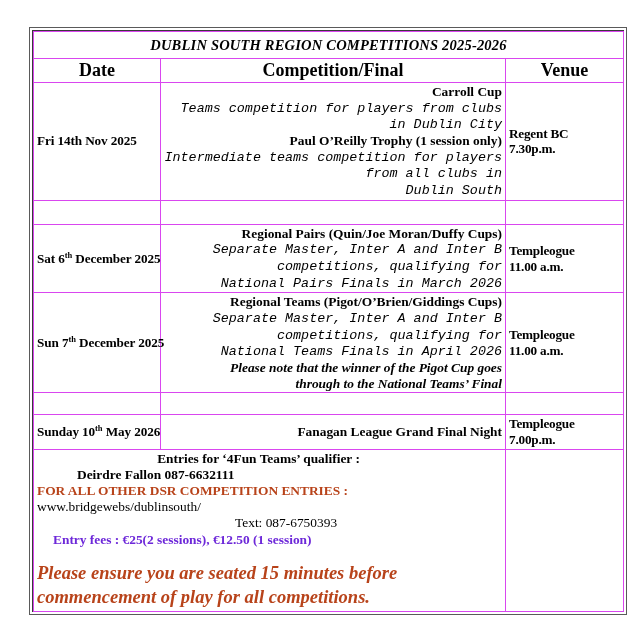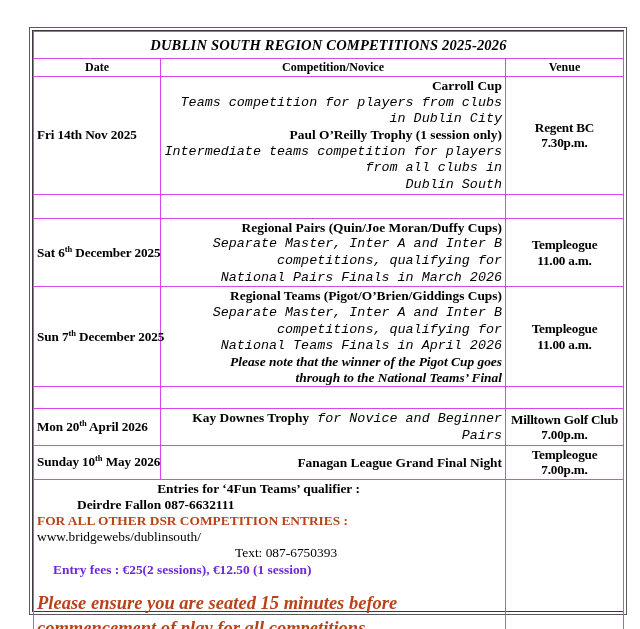--- a/index.html
+++ b/index.html
@@ -71,21 +71,21 @@
     font-size: 14.5px;
     letter-spacing: 0.2px;
     height: 27px;
     padding: 2px 4px;
   }
 
   
   .hdr {
     text-align: center;
     font-weight: bold;
-    font-size: 12px;
+    font-size: 18px;
     height: 18px;
     padding: 1px 3px;
   }
 
   
   .date-cell {
     font-weight: bold;
     font-size: 13.2px;
     text-align: left;
     white-space: nowrap;
@@ -93,21 +93,21 @@
     letter-spacing: -0.1px;
   }
   .date-cell sup {
     font-size: 8.5px;
     vertical-align: 5px;
     line-height: 0;
   }
   .venue-cell {
     font-weight: bold;
     font-size: 13.2px;
-    text-align: center;
+    text-align: left;
     line-height: 1.18;
     padding-left: 3px;
     white-space: nowrap;
     letter-spacing: -0.2px;
   }
   .event-cell {
     text-align: right;
     font-size: 13.4px;
     line-height: 1.17;
     padding-left: 4px;
@@ -183,21 +183,21 @@
       <col class="c-venue">
     </colgroup>
     <tbody>
 
       <tr>
         <td class="title-cell" colspan="3">DUBLIN SOUTH REGION COMPETITIONS 2025-2026</td>
       </tr>
 
       <tr>
         <td class="hdr">Date</td>
-        <td class="hdr">Competition/Novice</td>
+        <td class="hdr">Competition/Final</td>
         <td class="hdr">Venue</td>
       </tr>
 
       <tr>
         <td class="date-cell">Fri 14th Nov 2025</td>
         <td class="event-cell">
             <span class="ev-line"><span class="ev-b">Carroll Cup</span></span>
             <span class="ev-line"><span class="ev-i">Teams competition for players from clubs in Dublin City</span></span>
             <span class="ev-line"><span class="ev-b">Paul O’Reilly Trophy (1 session only)</span></span>
             <span class="ev-line"><span class="ev-i">Intermediate teams competition for players from all clubs in</span></span>
@@ -243,30 +243,20 @@
           </td>
       </tr>
 
 
       <tr class="spacer-row-sm">
         <td></td>
         <td></td>
         <td></td>
       </tr>
 
-      <tr>
-        <td class="date-cell">Mon 20<sup>th</sup> April 2026</td>
-        <td class="event-cell">
-            <span class="ev-line"><span class="ev-b">Kay Downes Trophy</span><span class="ev-i"> for Novice and Beginner Pairs</span></span>
-          </td>
-        <td class="venue-cell">
-            <span class="ev-line">Milltown Golf Club</span>
-            <span class="ev-line">7.00p.m.</span>
-          </td>
-      </tr>
 
       <tr>
         <td class="date-cell">Sunday 10<sup>th</sup> May 2026</td>
         <td class="event-cell">
             <span class="ev-line"><span class="ev-b">Fanagan League Grand Final Night</span></span>
           </td>
         <td class="venue-cell">
             <span class="ev-line">Templeogue</span>
             <span class="ev-line">7.00p.m.</span>
           </td>

